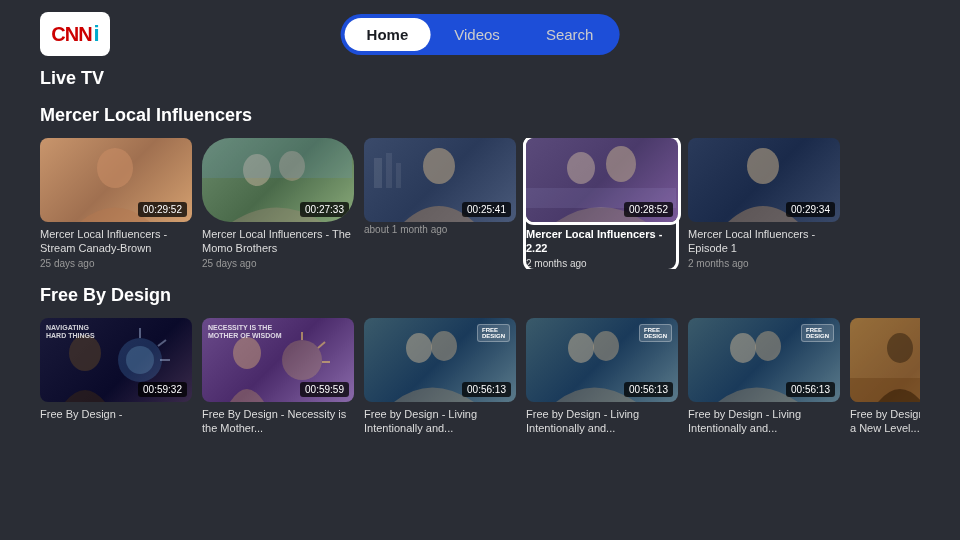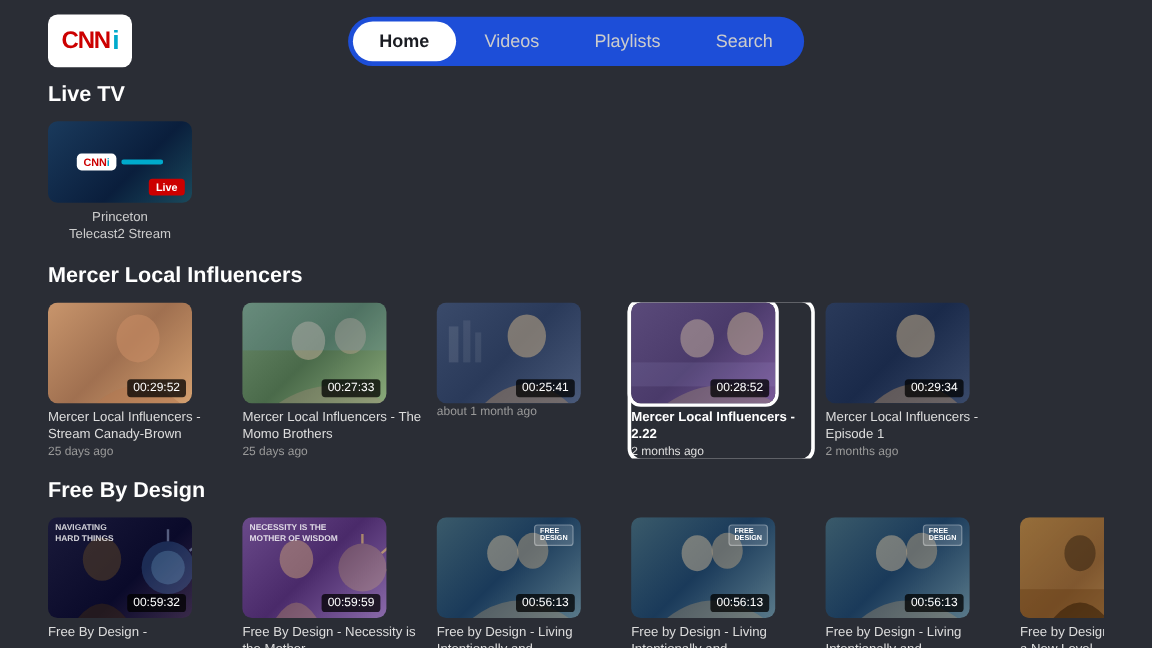--- a/index.html
+++ b/index.html
@@ -140,21 +140,21 @@
       flex-shrink: 0;
       width: 150px;
       cursor: pointer;
     }
     .video-card.focused {
       outline: 3px solid #fff;
       border-radius: 8px;
     }
 
     .thumbnail {
-      width: 120px;
+      width: 152px;
       height: 84px;
       border-radius: 8px;
       position: relative;
       overflow: hidden;
       background: #444;
     }
 
     .duration-badge {
       position: absolute;
       bottom: 5px;
@@ -181,21 +181,21 @@
       font-size: 10px;
       color: #999;
       margin-top: 2px;
     }
     .video-age.highlighted {
       color: #ddd;
     }
 
     
     .thumb-mlf-1 { background: linear-gradient(135deg, #c8956c 0%, #a07050 50%, #d4a070 100%); }
-    .thumb-mlf-2 { background: linear-gradient(135deg, #6a8a6a 0%, #4a6a4a 50%, #8aaa7a 100%); }
+    .thumb-mlf-2 { background: linear-gradient(135deg, #6a8a6a 0%, #4a6a4a 50%, #8aaa7a 100%); border-radius: 28px; }
     .thumb-mlf-3 { background: linear-gradient(135deg, #3a4a6a 0%, #2a3a5a 50%, #4a5a7a 100%); }
     .thumb-mlf-4 { background: linear-gradient(135deg, #5a4a7a 0%, #4a3a6a 50%, #7a5a9a 100%); }
     .thumb-mlf-5 { background: linear-gradient(135deg, #2a3a5a 0%, #1a2a4a 50%, #3a4a6a 100%); }
 
     
     .thumb-fbd-1 { background: linear-gradient(135deg, #1a1a3a 0%, #0a0a2a 60%, #3a2a4a 100%); }
     .thumb-fbd-2 { background: linear-gradient(135deg, #6a4a8a 0%, #4a2a6a 50%, #8a6aaa 100%); }
     .thumb-fbd-3 { background: linear-gradient(135deg, #3a5a6a 0%, #1a3a5a 50%, #5a7a8a 100%); }
     .thumb-fbd-4 { background: linear-gradient(135deg, #3a5a6a 0%, #1a3a5a 50%, #5a7a8a 100%); }
     .thumb-fbd-5 { background: linear-gradient(135deg, #3a5a6a 0%, #1a3a5a 50%, #5a7a8a 100%); }
@@ -240,42 +240,28 @@
   <div class="logo-area">
     <div class="logo-box">
       <span class="cnn">CNN</span>
         <span class="i">i</span>
     </div>
   </div>
 
   <nav class="nav-tabs">
     <div class="nav-tab active">Home</div>
     <div class="nav-tab">Videos</div>
-    <div class="nav-tab">Playlists</div>
     <div class="nav-tab">Search</div>
   </nav>
 </div>
 
 <div class="content">
 
   <div class="live-tv-section section-row">
     <div class="section-title">Live TV</div>
-    <div class="live-card">
-      <div class="live-thumbnail">
-        <div class="live-thumbnail-inner">
-          <div class="cnn-logo-small">CNN<span class="i">i</span></div>
-
-          <svg width="35" height="20" viewBox="0 0 35 20">
-            <rect x="0" y="8" width="35" height="4" fill="#00aacc" rx="2"></rect>
-          </svg>
-        </div>
-        <div class="live-badge">Live</div>
-      </div>
-      <div class="live-label">Princeton<br>Telecast2 Stream</div>
-    </div>
   </div>
 
   <div class="section-row">
     <div class="section-title">Mercer Local Influencers</div>
     <div class="video-row">
 
       <div class="video-card">
         <div class="thumbnail thumb-mlf-1">
           <svg width="150" height="84" viewBox="0 0 150 84">
             <ellipse cx="75" cy="30" rx="18" ry="20" fill="rgba(200,140,100,0.6)"></ellipse>

